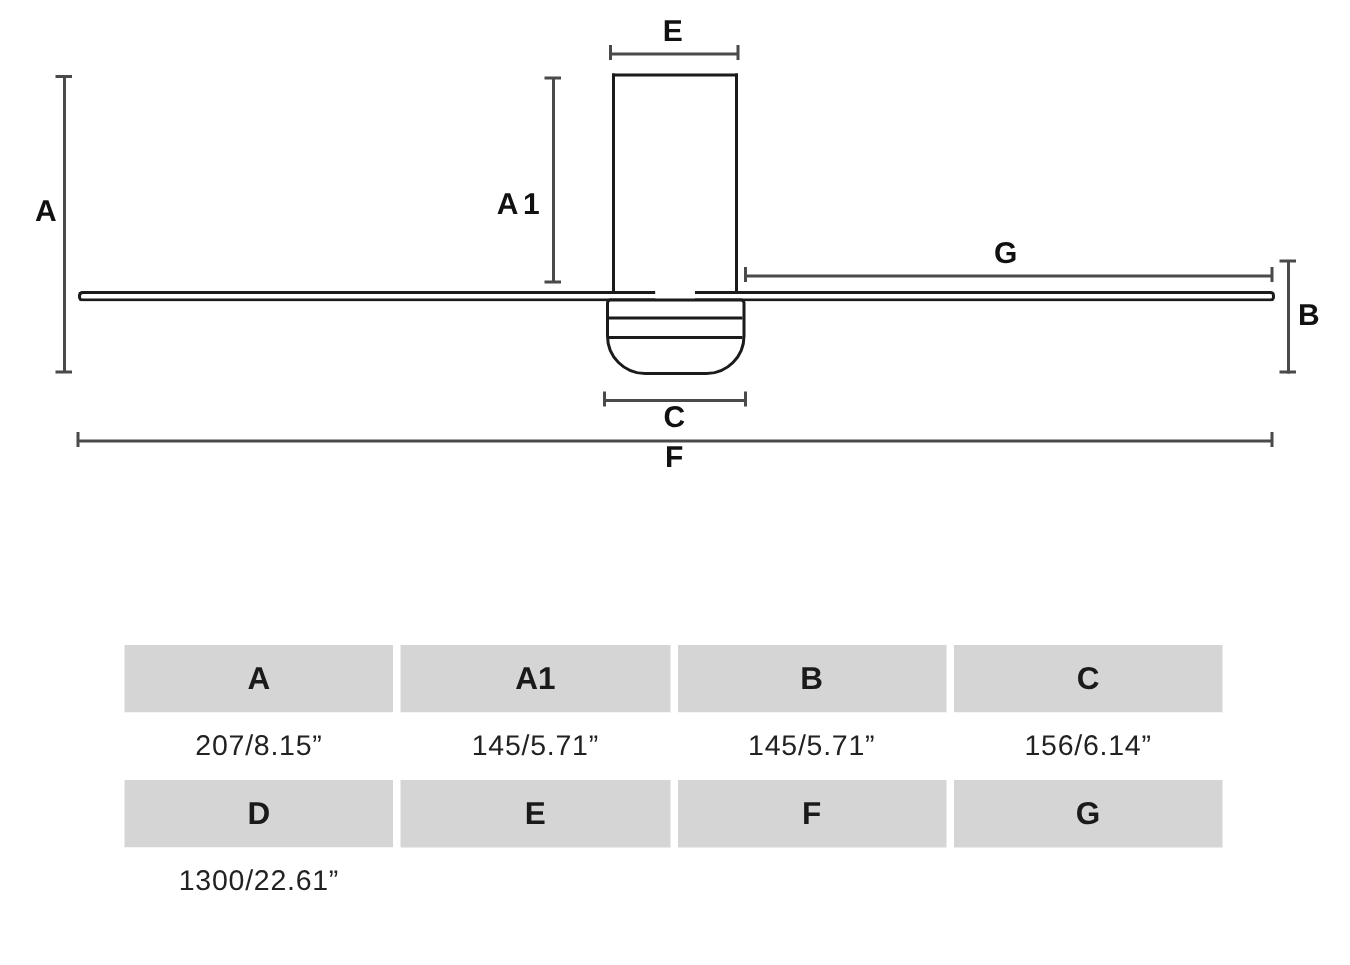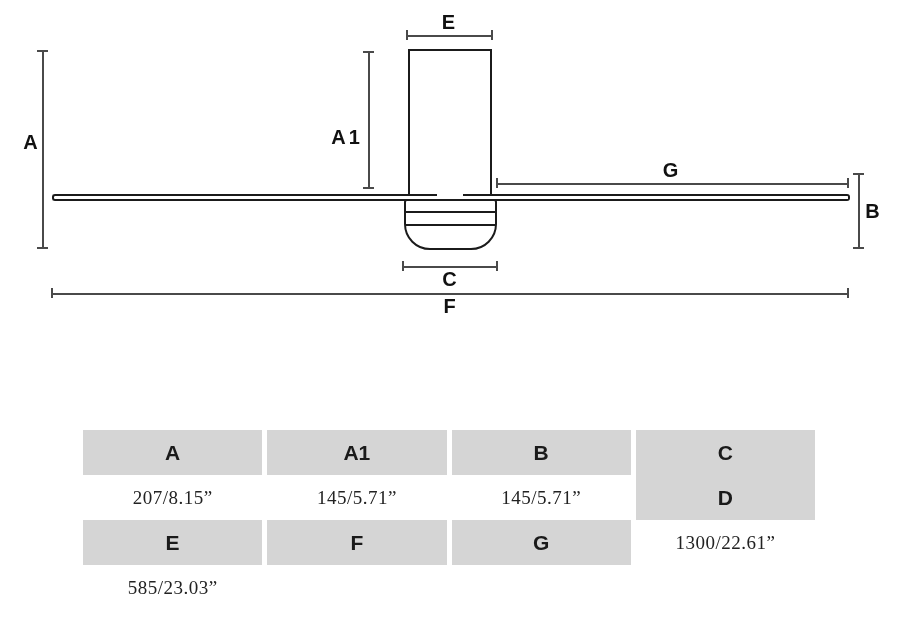--- a/index.html
+++ b/index.html
@@ -30,21 +30,21 @@
   .tick.v{width:2px;height:10px;}   
   .tick.h{width:11px;height:2px;}   
   .dlabel{font-weight:bold;font-size:20px;color:#111;transform:translate(-50%,-50%);
     letter-spacing:1px;white-space:nowrap;}
 
   
   .spec-table{left:83px;top:430px;width:732px;display:grid;
     grid-template-columns:repeat(4,1fr);grid-auto-rows:45px;column-gap:5px;}
   .cell{display:flex;align-items:center;justify-content:center;}
   .cell.head{background:#d5d5d5;font-weight:bold;font-size:21px;color:#1a1a1a;}
-  .cell.val{background:#fff;font-size:19px;color:#222;letter-spacing:0.5px;font-family:Liberation Serif, serif;}
+  .cell.val{background:#fff;font-size:19px;color:#222;letter-spacing:0.5px;}
 </style>
 </head>
 <body>
 
 <div id="canvas">
 
   <div class="abs column"></div>
   <div class="abs blade left"></div>
   <div class="abs blade right"></div>
   <div class="abs motor-body">
@@ -89,23 +89,23 @@
 
   <div class="abs spec-table">
     <div class="cell head">A</div>
     <div class="cell head">A1</div>
     <div class="cell head">B</div>
     <div class="cell head">C</div>
 
     <div class="cell val">207/8.15”</div>
     <div class="cell val">145/5.71”</div>
     <div class="cell val">145/5.71”</div>
+    <div class="cell val">156/6.14”</div>
 
     <div class="cell head">D</div>
     <div class="cell head">E</div>
     <div class="cell head">F</div>
     <div class="cell head">G</div>
 
     <div class="cell val">1300/22.61”</div>
-    <div class="cell val">585/23.03”</div>
   </div>
 
 </div>
 
 </body></html>

